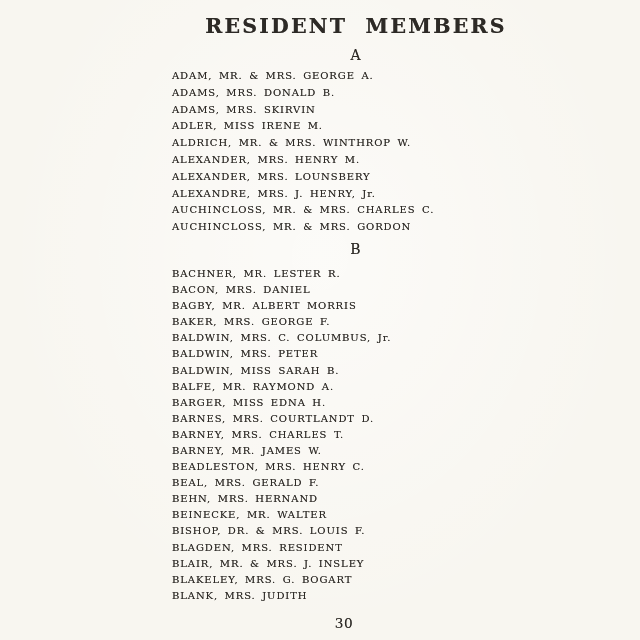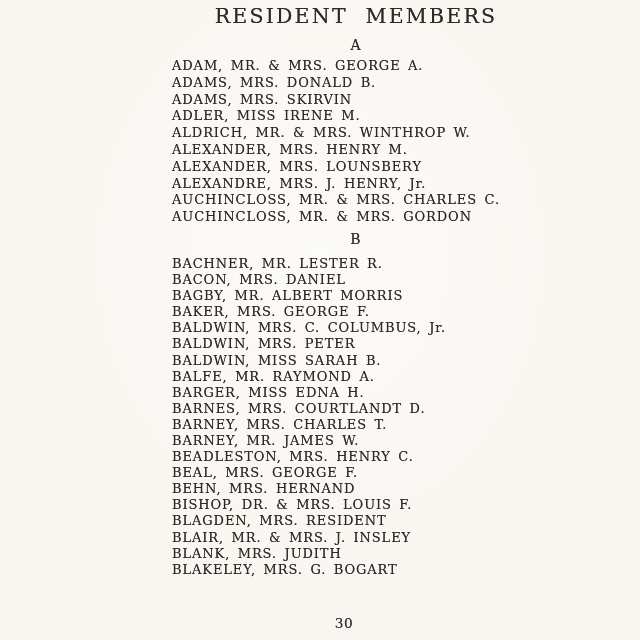--- a/index.html
+++ b/index.html
@@ -24,23 +24,23 @@
     position: absolute;
     inset: 0;
   }
   .content-col {
     position: absolute;
     left: 172px;
     top: 0;
     width: 368px;
   }
   .title {
-    padding-top: 4px;
+    padding-top: 14px;
     font-size: 20.5px;
-    font-weight: normal;
+    font-weight: bold;
     line-height: 25px;
     text-align: center;
     letter-spacing: 2.2px;
     word-spacing: 9px;
     white-space: nowrap;
     text-shadow: 0 0 0.5px rgba(45,42,38,0.65);
   }
   .member-section .section-letter {
     font-size: 14px;
     line-height: 17px;
@@ -48,21 +48,21 @@
     letter-spacing: 1px;
     text-shadow: 0 0 0.4px rgba(45,42,38,0.6);
   }
   .member-section.sec-0 .section-letter { margin-top: 8px; }
   .member-section.sec-1 .section-letter { margin-top: 5px; }
   .member-section.sec-0 .name-list { margin-top: 4px; }
   .member-section.sec-1 .name-list { margin-top: 8px; }
   .member-section.sec-0 .name-line { line-height: 16.8px; }
   .member-section.sec-1 .name-line { line-height: 16.1px; }
   .name-line {
-    font-size: 13px;
+    font-size: 10px;
     letter-spacing: 0.9px;
     word-spacing: 2.5px;
     white-space: nowrap;
     text-shadow: 0 0 0.45px rgba(45,42,38,0.6);
   }
   .page-number {
     position: absolute;
     left: 160px;
     width: 368px;
     top: 615px;
@@ -103,25 +103,26 @@
             <div class="name-line">BAKER, MRS. GEORGE F.</div>
             <div class="name-line">BALDWIN, MRS. C. COLUMBUS, Jr.</div>
             <div class="name-line">BALDWIN, MRS. PETER</div>
             <div class="name-line">BALDWIN, MISS SARAH B.</div>
             <div class="name-line">BALFE, MR. RAYMOND A.</div>
             <div class="name-line">BARGER, MISS EDNA H.</div>
             <div class="name-line">BARNES, MRS. COURTLANDT D.</div>
             <div class="name-line">BARNEY, MRS. CHARLES T.</div>
             <div class="name-line">BARNEY, MR. JAMES W.</div>
             <div class="name-line">BEADLESTON, MRS. HENRY C.</div>
-            <div class="name-line">BEAL, MRS. GEORGE F.</div>
+            <div class="name-line">BEAL, MRS. GERALD F.</div>
             <div class="name-line">BEHN, MRS. HERNAND</div>
+            <div class="name-line">BEINECKE, MR. WALTER</div>
             <div class="name-line">BISHOP, DR. &amp; MRS. LOUIS F.</div>
             <div class="name-line">BLAGDEN, MRS. RESIDENT</div>
             <div class="name-line">BLAIR, MR. &amp; MRS. J. INSLEY</div>
+            <div class="name-line">BLAKELEY, MRS. G. BOGART</div>
             <div class="name-line">BLANK, MRS. JUDITH</div>
-            <div class="name-line">BLAKELEY, MRS. G. BOGART</div>
           </div>
         </section>
       </div>
   </div>
   <div class="page-number">30</div>
 </div>
 
 </body></html>

